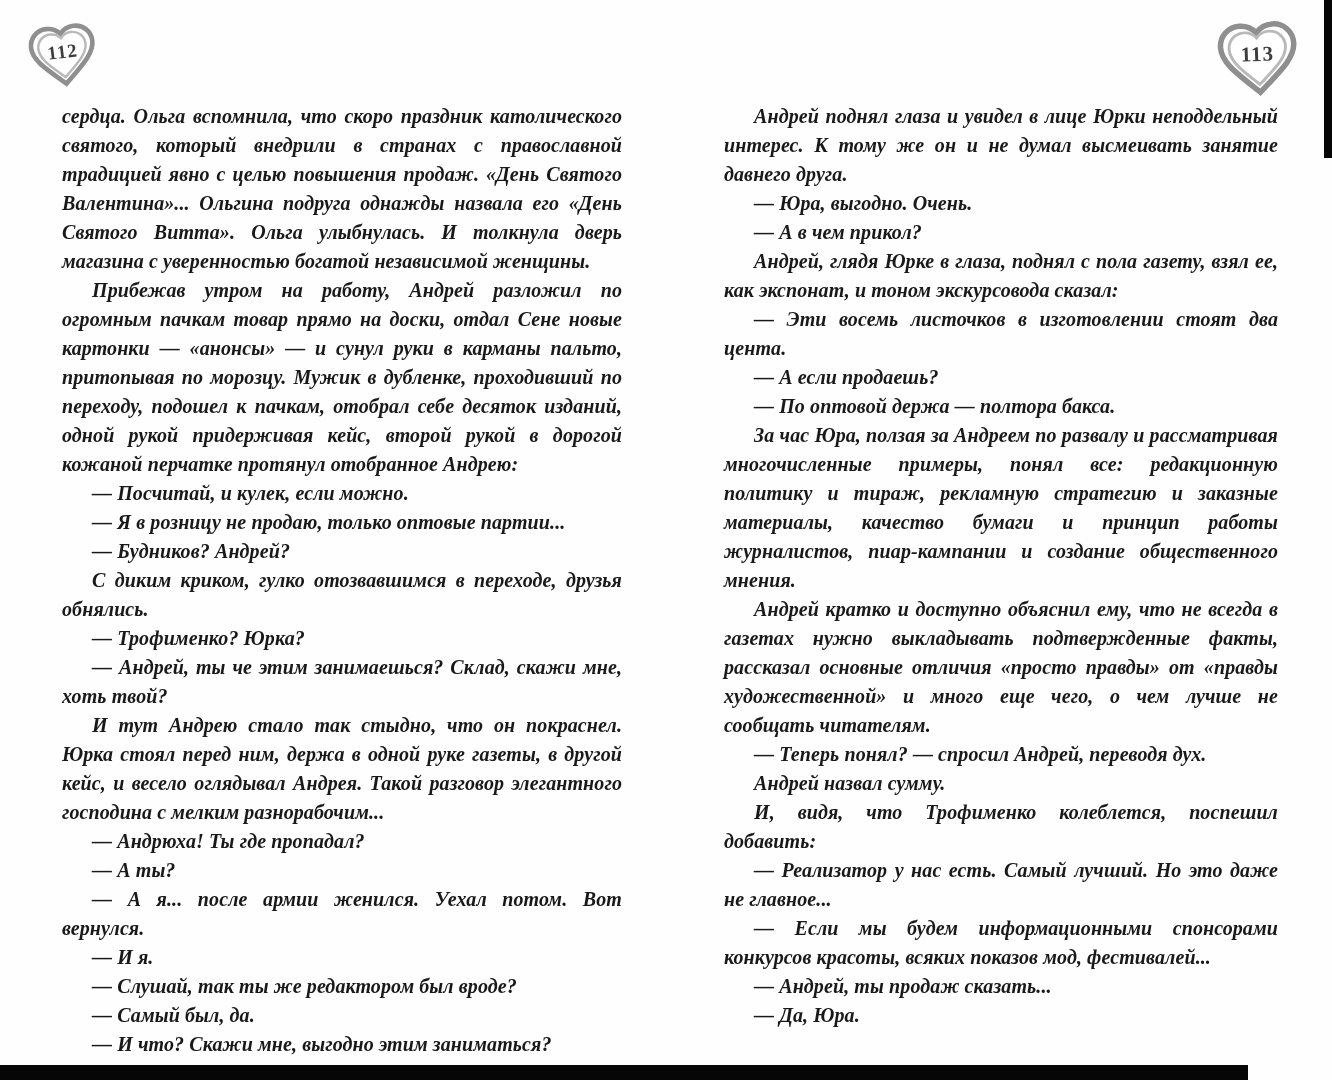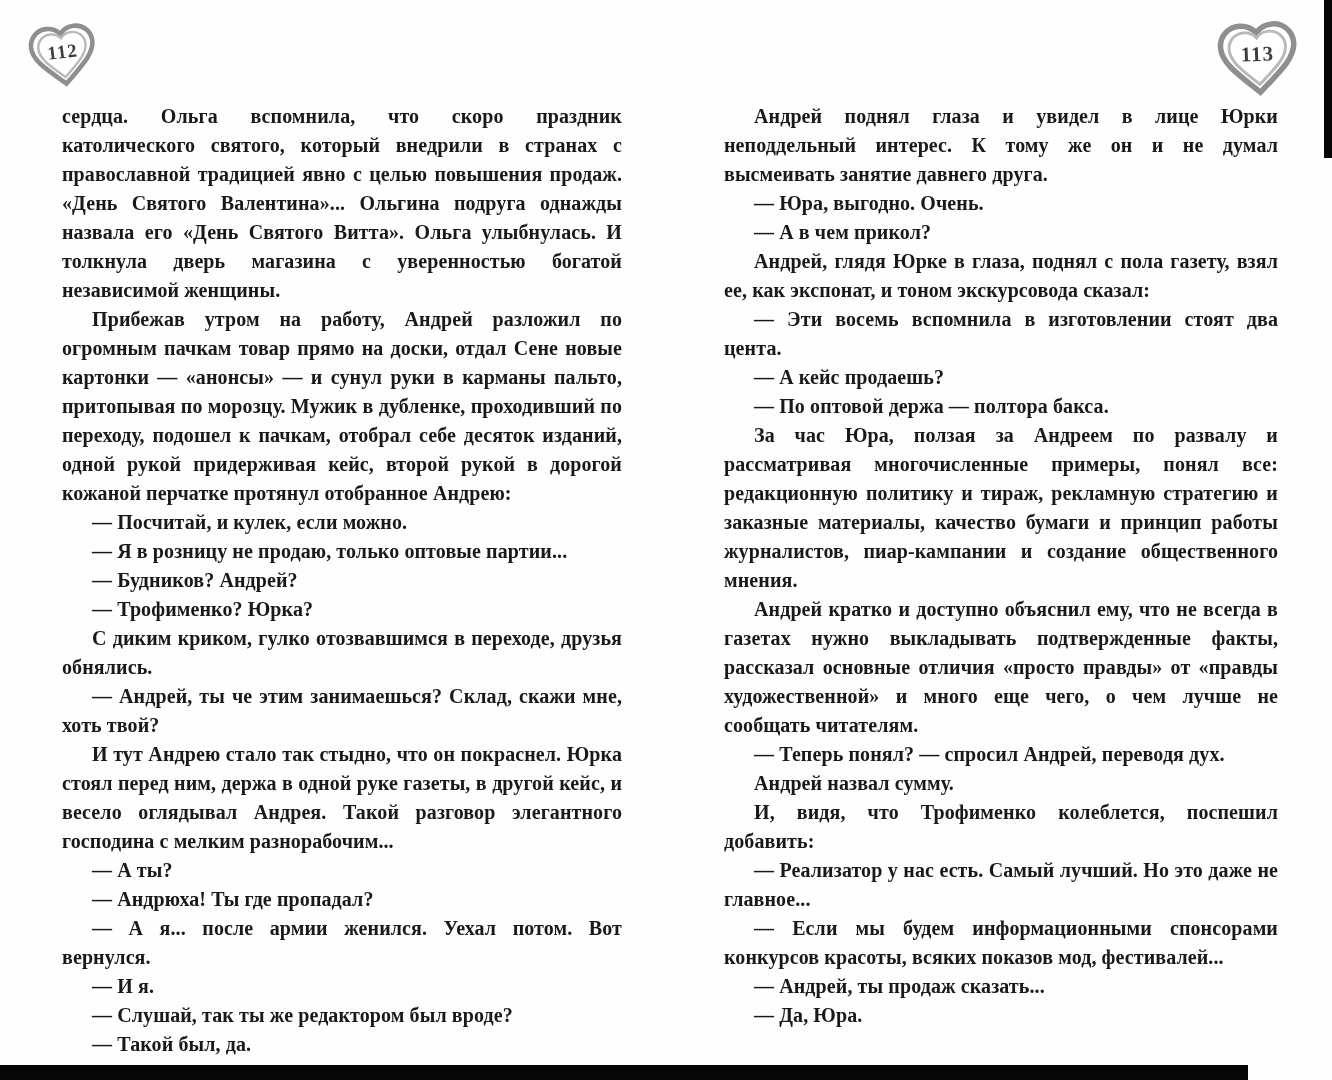--- a/index.html
+++ b/index.html
@@ -21,21 +21,21 @@
     font-size:20px;
     line-height:29px;
     font-weight:600;
     color:#191919;
     text-align:justify;
     letter-spacing:0.1px;
   }
   .page-text.left  { left:62px;  width:560px; }
   .page-text.right { left:724px; width:554px; }
 
-  .para { text-indent:0; }
+  .para { text-indent:0;font-style:italic; }
   .para.indent { text-indent:30px; }
 
   
   .heart-wrap {
     position:absolute;
     display:flex;
     align-items:center;
     justify-content:center;
   }
   .heart-wrap svg { position:absolute; inset:0; width:100%; height:100%; }
@@ -86,40 +86,40 @@
     </svg>
     <span class="page-num">113</span>
   </div>
 
   <div class="page-text left">
       <p class="para">сердца. Ольга вспомнила, что скоро праздник католического святого, который внедрили в странах с православной традицией явно с целью повышения продаж. «День Святого Валентина»... Ольгина подруга однажды назвала его «День Святого Витта». Ольга улыбнулась. И толкнула дверь магазина с уверенностью богатой независимой женщины.</p>
       <p class="para indent">Прибежав утром на работу, Андрей разложил по огромным пачкам товар прямо на доски, отдал Сене новые картонки — «анонсы» — и сунул руки в карманы пальто, притопывая по морозцу. Мужик в дубленке, проходивший по переходу, подошел к пачкам, отобрал себе десяток изданий, одной рукой придерживая кейс, второй рукой в дорогой кожаной перчатке протянул отобранное Андрею:</p>
       <p class="para indent">— Посчитай, и кулек, если можно.</p>
       <p class="para indent">— Я в розницу не продаю, только оптовые партии...</p>
       <p class="para indent">— Будников? Андрей?</p>
+      <p class="para indent">С диким криком, гулко отозвавшимся в переходе, друзья обнялись.</p>
       <p class="para indent">— Трофименко? Юрка?</p>
-      <p class="para indent">С диким криком, гулко отозвавшимся в переходе, друзья обнялись.</p>
       <p class="para indent">— Андрей, ты че этим занимаешься? Склад, скажи мне, хоть твой?</p>
       <p class="para indent">И тут Андрею стало так стыдно, что он покраснел. Юрка стоял перед ним, держа в одной руке газеты, в другой кейс, и весело оглядывал Андрея. Такой разговор элегантного господина с мелким разнорабочим...</p>
+      <p class="para indent">— Андрюха! Ты где пропадал?</p>
       <p class="para indent">— А ты?</p>
-      <p class="para indent">— Андрюха! Ты где пропадал?</p>
       <p class="para indent">— А я... после армии женился. Уехал потом. Вот вернулся.</p>
       <p class="para indent">— И я.</p>
       <p class="para indent">— Слушай, так ты же редактором был вроде?</p>
-      <p class="para indent">— Такой был, да.</p>
+      <p class="para indent">— Самый был, да.</p>
       <p class="para indent">— И что? Скажи мне, выгодно этим заниматься?</p>
     </div>
 
   <div class="page-text right">
       <p class="para indent">Андрей поднял глаза и увидел в лице Юрки неподдельный интерес. К тому же он и не думал высмеивать занятие давнего друга.</p>
       <p class="para indent">— Юра, выгодно. Очень.</p>
       <p class="para indent">— А в чем прикол?</p>
       <p class="para indent">Андрей, глядя Юрке в глаза, поднял с пола газету, взял ее, как экспонат, и тоном экскурсовода сказал:</p>
-      <p class="para indent">— Эти восемь вспомнила в изготовлении стоят два цента.</p>
-      <p class="para indent">— А кейс продаешь?</p>
+      <p class="para indent">— Эти восемь листочков в изготовлении стоят два цента.</p>
+      <p class="para indent">— А если продаешь?</p>
       <p class="para indent">— По оптовой держа — полтора бакса.</p>
       <p class="para indent">За час Юра, ползая за Андреем по развалу и рассматривая многочисленные примеры, понял все: редакционную политику и тираж, рекламную стратегию и заказные материалы, качество бумаги и принцип работы журналистов, пиар-кампании и создание общественного мнения.</p>
       <p class="para indent">Андрей кратко и доступно объяснил ему, что не всегда в газетах нужно выкладывать подтвержденные факты, рассказал основные отличия «просто правды» от «правды художественной» и много еще чего, о чем лучше не сообщать читателям.</p>
       <p class="para indent">— Теперь понял? — спросил Андрей, переводя дух.</p>
       <p class="para indent">Андрей назвал сумму.</p>
       <p class="para indent">И, видя, что Трофименко колеблется, поспешил добавить:</p>
       <p class="para indent">— Реализатор у нас есть. Самый лучший. Но это даже не главное...</p>
       <p class="para indent">— Если мы будем информационными спонсорами конкурсов красоты, всяких показов мод, фестивалей...</p>
       <p class="para indent">— Андрей, ты продаж сказать...</p>
       <p class="para indent">— Да, Юра.</p>

